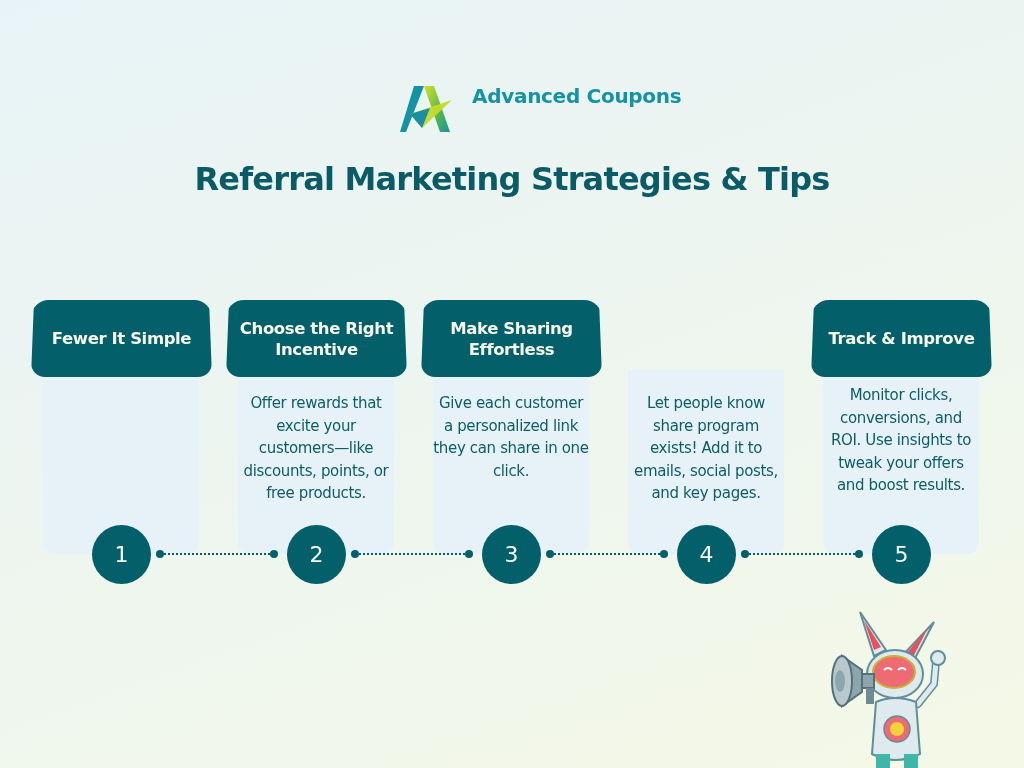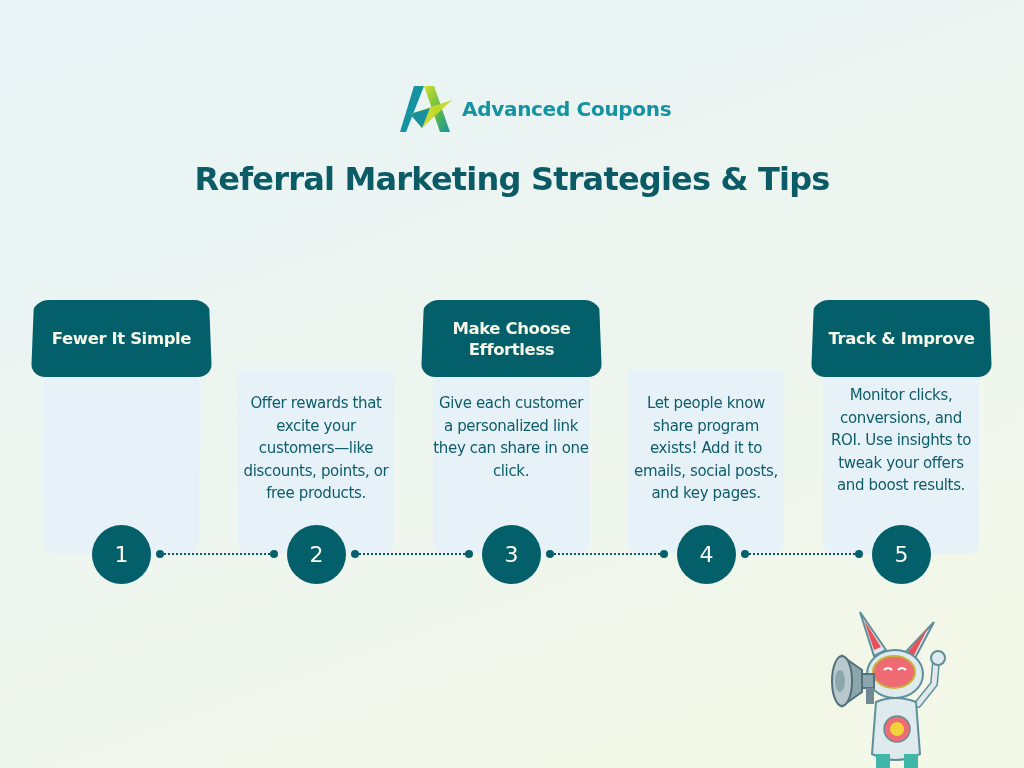--- a/index.html
+++ b/index.html
@@ -5,21 +5,21 @@
     * { box-sizing: border-box; margin: 0; padding: 0; }
     html, body { width: 1024px; height: 768px; overflow: hidden; }
     body {
       position: relative;
       font-family: "Liberation Sans", "DejaVu Sans", sans-serif;
       background: linear-gradient(160deg, #e7f3f6 0%, #edf5f0 45%, #f4f8e6 100%);
       color: #0d5c68;
     }
     .logo {
       position: absolute; left: 400px; top: 84px; height: 50px;
-      display: flex; align-items: center; gap: 8px;
+      display: flex; align-items: flex-start; gap: 18px;
     }
     .logo svg { width: 54px; height: 50px; }
     .logo-text {
       font-family: "DejaVu Sans", sans-serif;
       font-weight: bold; font-size: 20px; color: #1593a2; letter-spacing: -0.3px;
     }
     .title {
       position: absolute; left: 0; top: 160px; width: 1024px; text-align: center;
       font-family: "DejaVu Sans", sans-serif; font-weight: bold; font-size: 32px;
       color: #0a5b66; letter-spacing: -0.8px;
@@ -88,28 +88,31 @@
 <div class="step" style="left:31px">
   <div class="step-body"></div>
   <div class="step-head">
     <span>Fewer It Simple</span>
   </div>
   <div class="circle">1</div>
 </div>
 
 <div class="step" style="left:226px">
   <div class="step-body"></div>
+  <div class="step-head">
+    <span>Choose the Right Incentive</span>
+  </div>
   <div class="step-text">Offer rewards that excite your customers—like discounts, points, or free products.</div>
   <div class="circle">2</div>
 </div>
 
 <div class="step" style="left:421px">
   <div class="step-body"></div>
   <div class="step-head">
-    <span>Make Choose Effortless</span>
+    <span>Make Sharing Effortless</span>
   </div>
   <div class="step-text">Give each customer a personalized link they can share in one click.</div>
   <div class="circle">3</div>
 </div>
 
 <div class="step" style="left:616px">
   <div class="step-body"></div>
   <div class="step-text">Let people know share program exists! Add it to emails, social posts, and key pages.</div>
   <div class="circle">4</div>
 </div>

